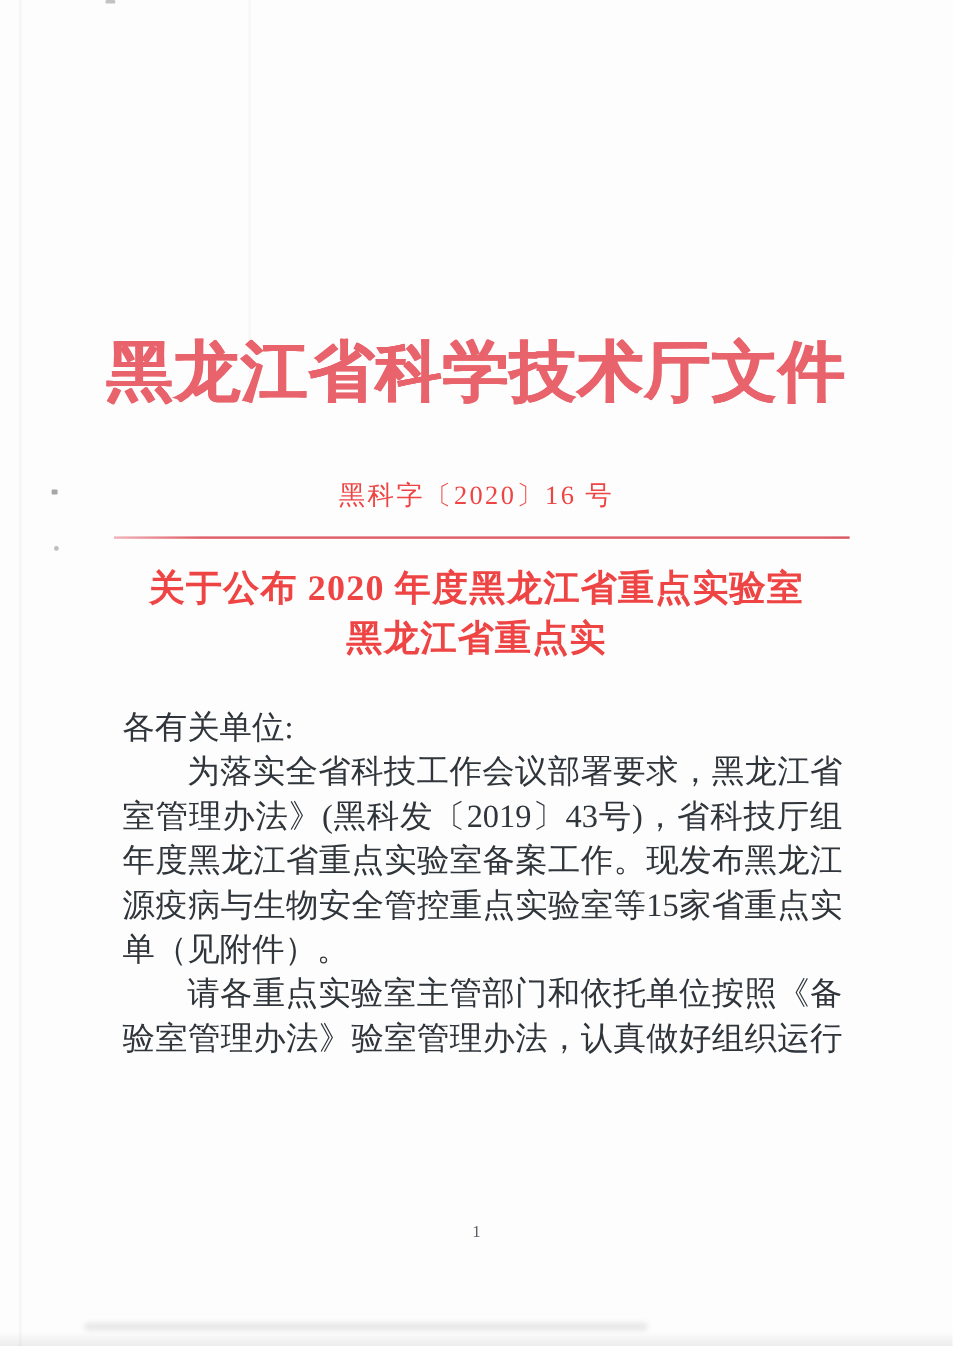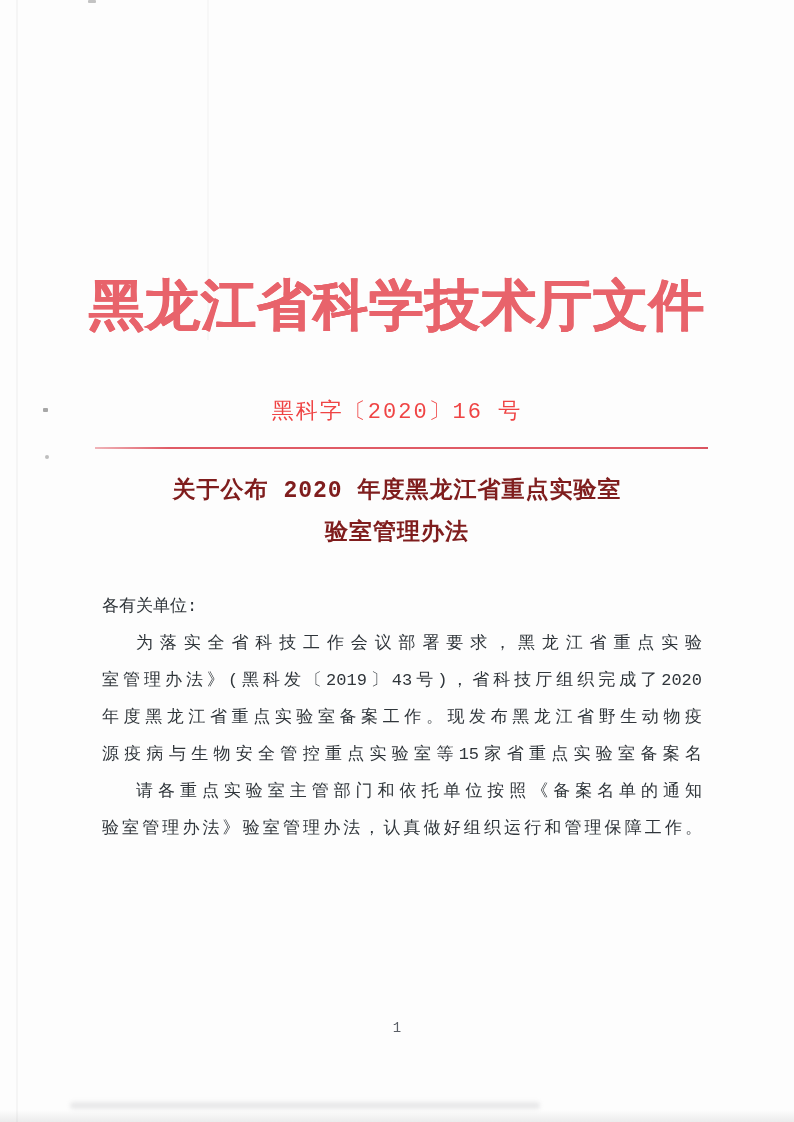--- a/index.html
+++ b/index.html
@@ -7,21 +7,21 @@
     padding: 0;
     background: #ffffff;
   }
   .page {
     position: relative;
     width: 794px;
     height: 1122px;
     margin: 0 auto;
     background: #fdfdfd;
     overflow: hidden;
-    font-family: Liberation Mono, monospace;
+    font-family: Liberation Serif, serif;
   }
   
   .streak {
     position: absolute;
     top: 0;
     width: 2px;
     height: 100%;
     background: rgba(140, 140, 145, 0.07);
   }
   .streak-a { left: 16px; }
@@ -59,32 +59,32 @@
     width: 613px;
     height: 2px;
     background: linear-gradient(to right, rgba(224,91,102,0.45), #e05b66 12%, #e05b66 96%, #d9535f);
   }
   .notice-title {
     position: absolute;
     top: 470px;
     left: 0;
     width: 100%;
     text-align: center;
-    font-size: 23px;
+    font-size: 30px;
     line-height: 42px;
     font-weight: bold;
-    color: #7f1d1d;
+    color: #ef4444;
     letter-spacing: 1px;
   }
   .body-text {
     position: absolute;
     top: 588px;
     left: 102px;
     width: 600px;
-    font-size: 17px;
+    font-size: 27px;
     color: #2f353a;
   }
   .line {
     height: 37px;
     line-height: 37px;
     overflow: hidden;
     white-space: nowrap;
   }
   .line.fill {
     white-space: normal;
@@ -143,29 +143,30 @@
   <div class="speck speck-left2"></div>
 
   <h1 class="letterhead">黑龙江省科学技术厅文件</h1>
 
   <div class="doc-number">黑科字〔2020〕16 号</div>
 
   <div class="red-rule"></div>
 
   <div class="notice-title">
     <div>关于公布 2020 年度黑龙江省重点实验室</div>
-    <div>验室管理办法</div>
+    <div>黑龙江省重点实</div>
   </div>
 
   <div class="body-text">
     <div class="line">各有关单位:</div>
     <div class="line fill indent">为落实全省科技工作会议部署要求，黑龙江省重点实验</div>
     <div class="line fill">室管理办法》(黑科发〔2019〕43号)，省科技厅组织完成了2020</div>
     <div class="line fill">年度黑龙江省重点实验室备案工作。现发布黑龙江省野生动物疫</div>
     <div class="line fill">源疫病与生物安全管控重点实验室等15家省重点实验室备案名</div>
+    <div class="line">单（见附件）。</div>
     <div class="line fill indent">请各重点实验室主管部门和依托单位按照《备案名单的通知</div>
     <div class="line fill">验室管理办法》验室管理办法，认真做好组织运行和管理保障工作。</div>
   </div>
 
   <div class="bottom-smudge"></div>
 
   <div class="page-number">1</div>
 
   <div class="bottom-shadow"></div>
 

